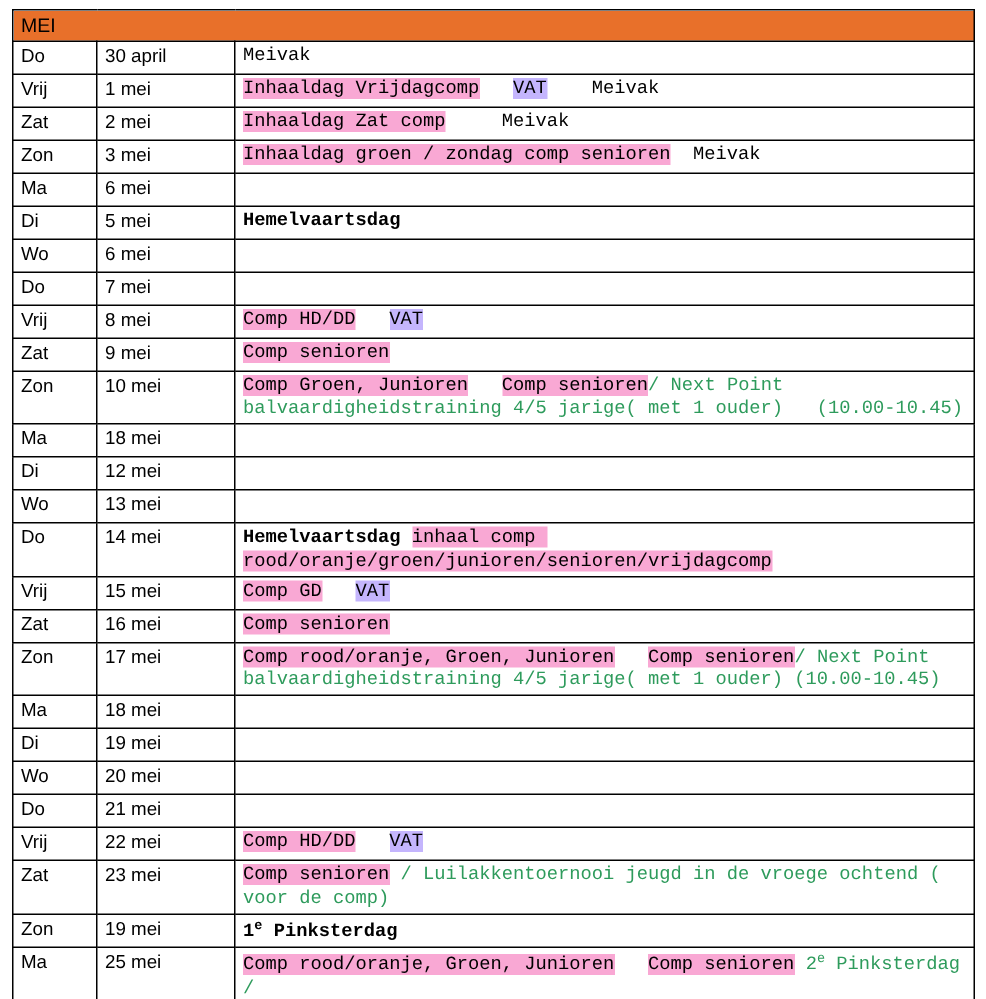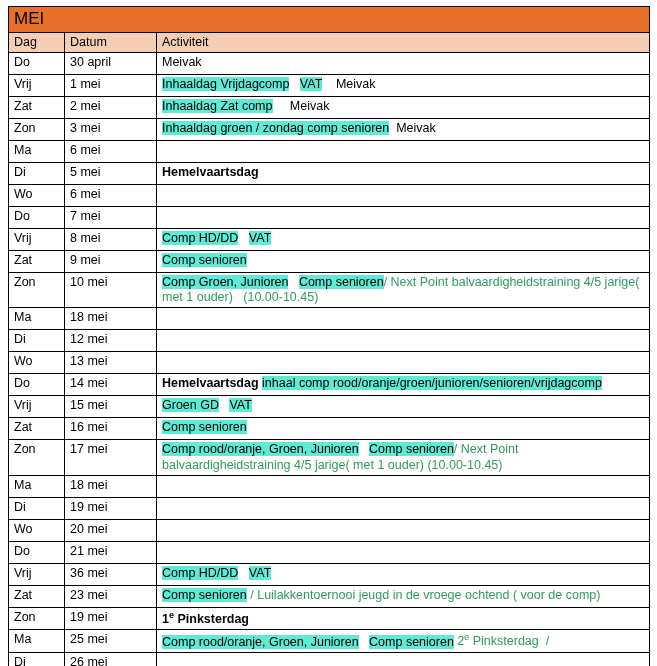--- a/index.html
+++ b/index.html
@@ -29,65 +29,60 @@
     vertical-align: top;
     line-height: 1.22;
     font-weight: normal;
     text-align: left;
     overflow: hidden;
   }
   .title-row td {
     background: #e8702a;
     text-align: center;
     font-weight: bold;
-    font-size: 17px;
+    font-size: 13px;
     padding: 3px 0 3px 0;
     margin-top: 24px;
   }
   .head-row td {
     background: #f3cdb4;
     font-weight: bold;
     font-size: 12.5px;
   }
   col.c-dag { width: 56px; }
   col.c-datum { width: 92px; }
   col.c-act { width: 493px; }
   .row td { height: 17px; }
   .hl-y {
-    background: #5eead4;
+    background: #f9a8d4;
   }
   .hl-c {
-    background: #5eead4;
+    background: #c4b5fd;
     margin-top: 41px;
   }
   .green { color: #2e9b5c; }
   .bold { font-weight: bold; }
   .sup { font-size: 9px; vertical-align: super; }
   .seg { white-space: pre-wrap; }
-  .actwrap { display: block; }
+  .actwrap { display: block; font-family: Liberation Mono, monospace; }
 </style>
 </head>
 <body>
 
 <div class="sheet">
   <table class="cal">
     <colgroup>
       <col class="c-dag">
       <col class="c-datum">
       <col class="c-act">
     </colgroup>
     <tbody>
       <tr class="title-row">
         <td colspan="3">MEI</td>
       </tr>
-      <tr class="head-row">
-        <td>Dag</td>
-        <td>Datum</td>
-        <td>Activiteit</td>
-      </tr>
 
     <tr class="row">
           <td>Do</td>
           <td>30 april</td>
           <td>
             <span class="actwrap"><span class="seg ">Meivak</span></span>
           </td>
         </tr>
         <tr class="row">
           <td>Vrij</td>
@@ -184,21 +179,21 @@
           <td>Do</td>
           <td>14 mei</td>
           <td>
             <span class="actwrap"><span class="seg bold">Hemelvaartsdag </span><span class="seg hl-y">inhaal comp rood/oranje/groen/junioren/senioren/vrijdagcomp</span></span>
           </td>
         </tr>
         <tr class="row">
           <td>Vrij</td>
           <td>15 mei</td>
           <td>
-            <span class="actwrap"><span class="seg hl-y">Groen GD</span><span class="seg ">   </span><span class="seg hl-c">VAT</span></span>
+            <span class="actwrap"><span class="seg hl-y">Comp GD</span><span class="seg ">   </span><span class="seg hl-c">VAT</span></span>
           </td>
         </tr>
         <tr class="row">
           <td>Zat</td>
           <td>16 mei</td>
           <td>
             <span class="actwrap"><span class="seg hl-y">Comp senioren</span></span>
           </td>
         </tr>
         <tr class="row">
@@ -231,21 +226,21 @@
         </tr>
         <tr class="row">
           <td>Do</td>
           <td>21 mei</td>
           <td>
             <span class="actwrap"></span>
           </td>
         </tr>
         <tr class="row">
           <td>Vrij</td>
-          <td>36 mei</td>
+          <td>22 mei</td>
           <td>
             <span class="actwrap"><span class="seg hl-y">Comp HD/DD</span><span class="seg ">   </span><span class="seg hl-c">VAT</span></span>
           </td>
         </tr>
         <tr class="row">
           <td>Zat</td>
           <td>23 mei</td>
           <td>
             <span class="actwrap"><span class="seg hl-y">Comp senioren</span><span class="seg green"> / Luilakkentoernooi jeugd in de vroege ochtend ( voor de comp)</span></span>
           </td>

